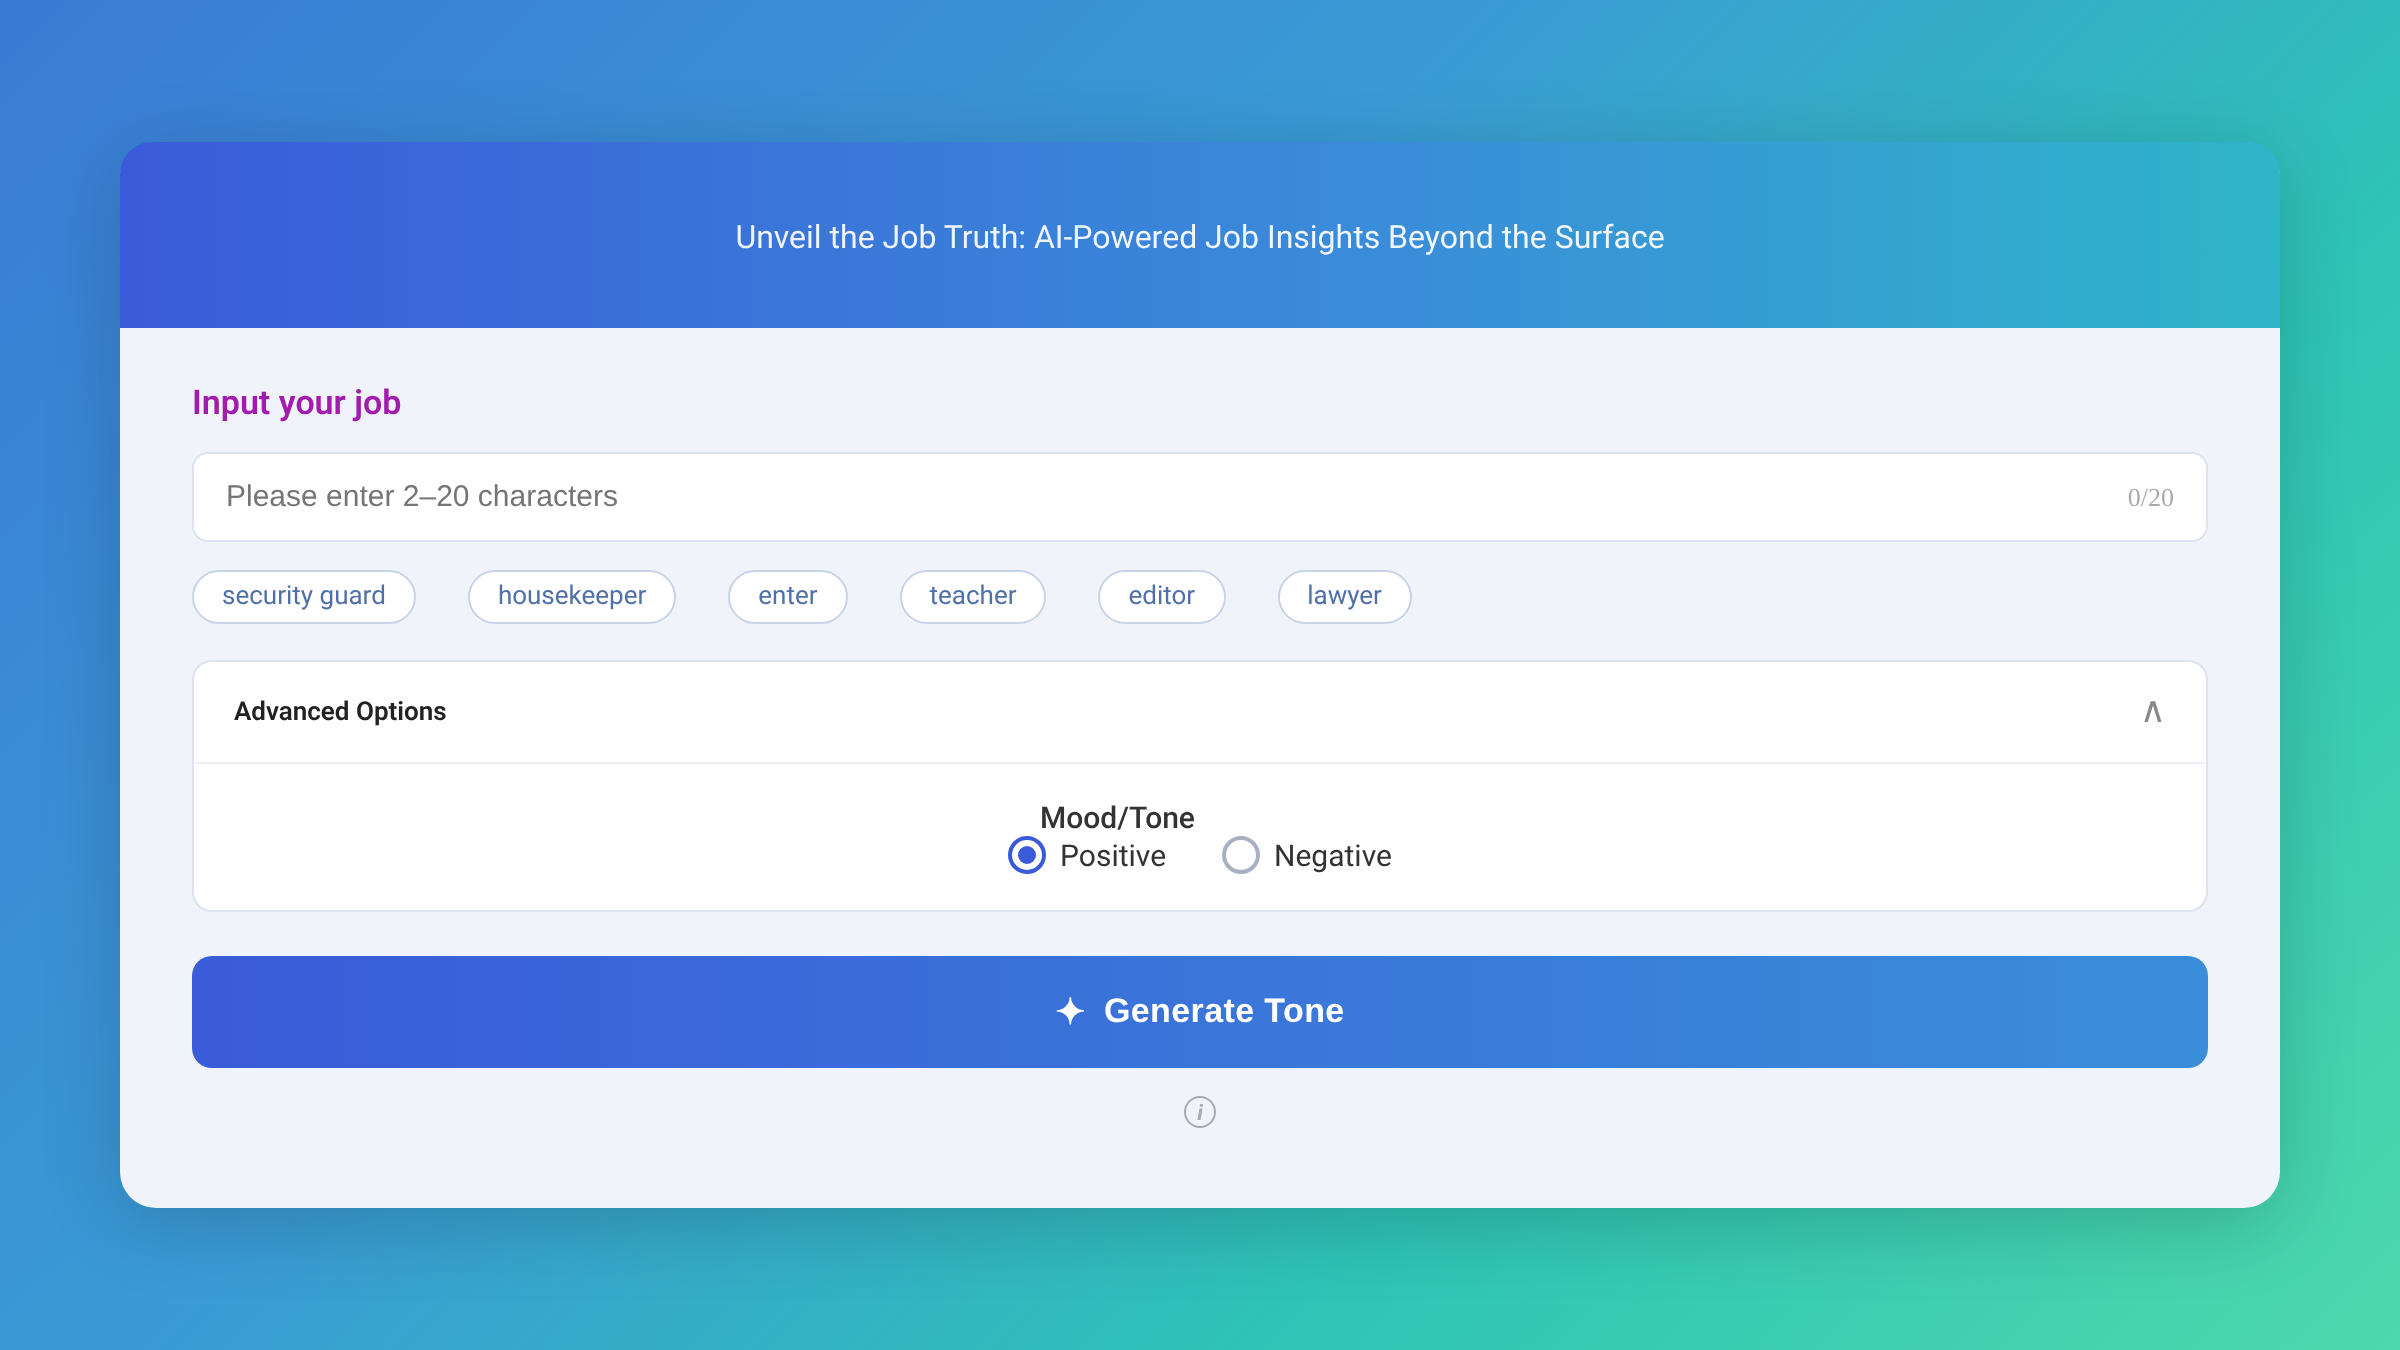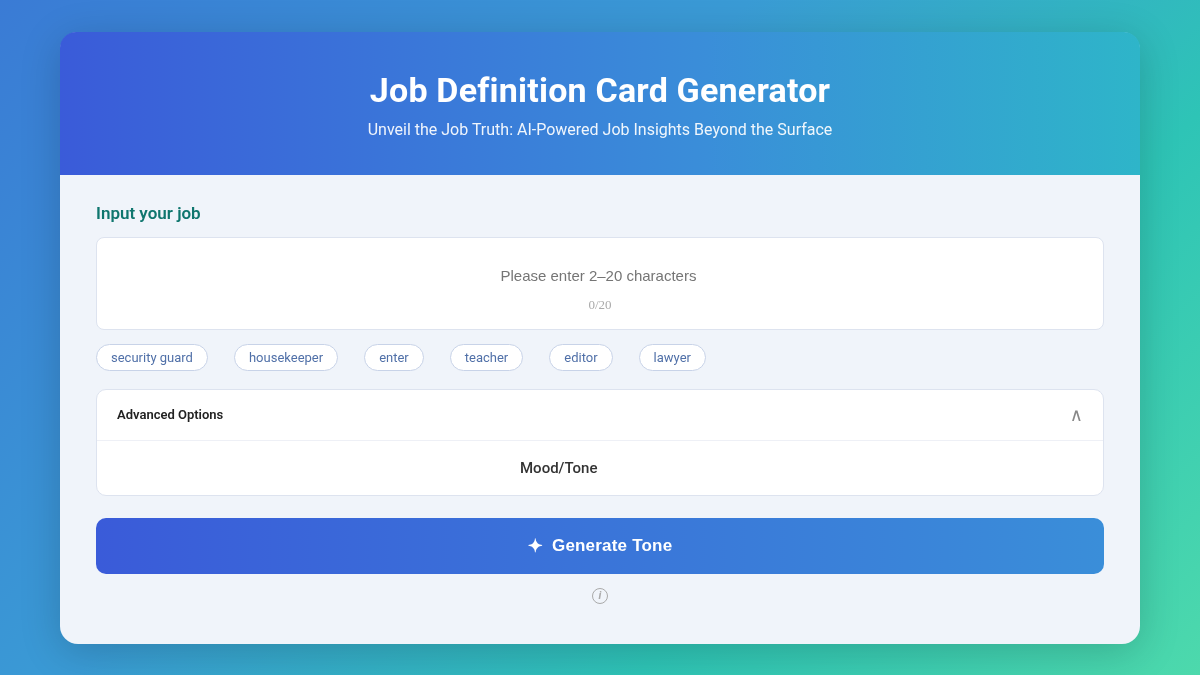--- a/index.html
+++ b/index.html
@@ -44,33 +44,32 @@
       font-weight: 400;
     }
 
     .body {
       padding: 28px 36px 10px 36px;
     }
 
     .section-label {
       font-size: 17px;
       font-weight: 600;
-      color: #0f766e;
+      color: #a21caf;
       margin-bottom: 14px;
     }
 
     .input-wrapper {
       background: #fff;
       border: 1px solid #dde3ef;
       border-radius: 8px;
       display: flex;
       align-items: center;
-      padding: 16px 16px;
+      padding: 0 16px;
       margin-bottom: 14px;
-      flex-direction: column;
     }
 
     .input-field {
       flex: 1;
       border: none;
       outline: none;
       font-size: 15px;
       color: #aaa;
       padding: 13px 0;
       background: transparent;
@@ -232,21 +231,20 @@
       font-weight: 700;
       flex-shrink: 0;
     }
   </style>
 </head>
 <body>
 
 <div class="card">
 
   <div class="header">
-    <div class="header-title">Job Definition Card Generator</div>
     <div class="header-subtitle">Unveil the Job Truth: AI-Powered Job Insights Beyond the Surface</div>
   </div>
 
   <div class="body">
     <div class="section-label">Input your job</div>
 
     <div class="input-wrapper">
       <input class="input-field" type="text" maxlength="20" placeholder="Please enter 2–20 characters" style="">
       <span class="char-count">0/20</span>
     </div>
@@ -261,20 +259,30 @@
       </div>
 
     <div class="advanced-section">
       <div class="advanced-header">
         <span class="advanced-title">Advanced Options</span>
         <span class="chevron-icon">∧</span>
       </div>
       <div class="advanced-body">
         <div class="mood-row">
           <span class="mood-label">Mood/Tone</span>
+          <div class="radio-group" id="radio-group">
+              <label class="radio-option">
+                <span class="radio-circle checked"></span>
+                <span>Positive</span>
+              </label>
+              <label class="radio-option">
+                <span class="radio-circle unchecked"></span>
+                <span>Negative</span>
+              </label>
+            </div>
         </div>
       </div>
     </div>
 
     <button class="generate-btn">
       <span class="sparkle-icon">✦</span>
       <span>Generate Tone</span>
     </button>
 
     <div class="footer-note">

